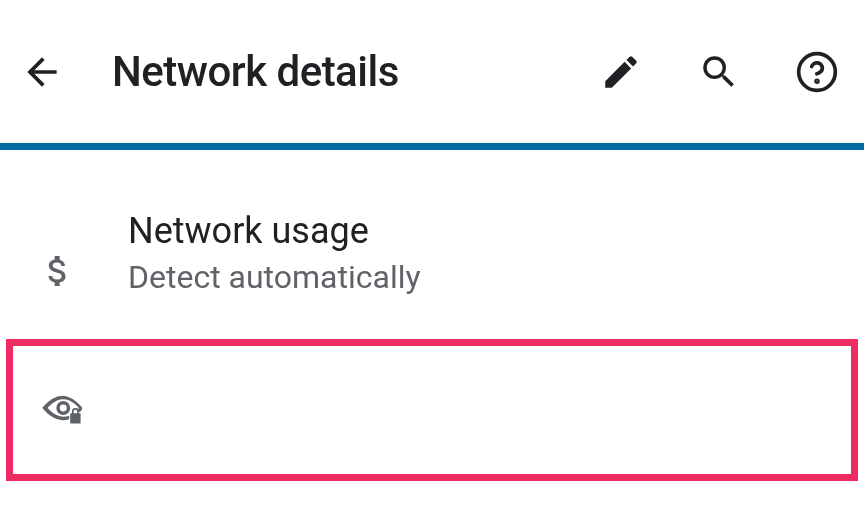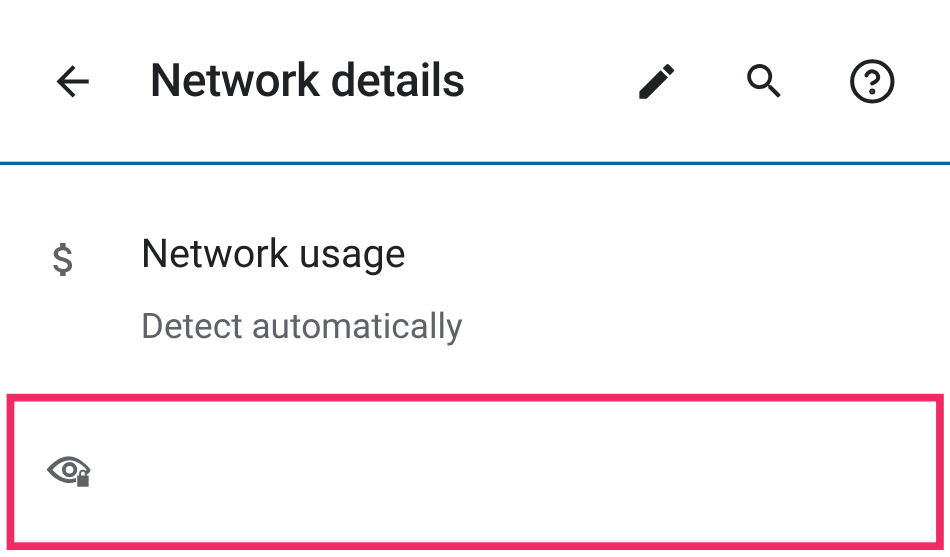--- a/index.html
+++ b/index.html
@@ -6,23 +6,23 @@
     body {
       font-family: 'Roboto', 'Google Sans', Arial, sans-serif;
       background: #ffffff;
       width: 864px;
       height: 506px;
       overflow: hidden;
     }
     .header {
       display: flex;
       align-items: center;
-      padding: 0 36px;
+      padding: 0 12px;
       height: 150px;
-      border-bottom: 3px solid #0369a1;
+      border-bottom: 7px solid #0369a1;
     }
     .back-btn {
       display: flex;
       align-items: center;
       justify-content: center;
       width: 60px;
       height: 60px;
       cursor: pointer;
     }
     .title {
@@ -44,21 +44,21 @@
       justify-content: center;
       width: 50px;
       height: 50px;
       cursor: pointer;
     }
     .content {
       padding-top: 30px;
     }
     .list-item {
       display: flex;
-      align-items: flex-start;
+      align-items: flex-end;
       padding: 30px 28px 30px 32px;
       cursor: pointer;
     }
     .highlighted {
       border: 7px solid #ee2b62;
       margin: 12px 6px 0 6px;
       padding: 36px 22px 40px 26px;
     }
     .item-icon {
       width: 52px;
@@ -76,21 +76,21 @@
     .item-title {
       font-size: 36px;
       font-weight: 400;
       color: #202124;
       line-height: 1.2;
     }
     .item-subtitle {
       font-size: 32px;
       font-weight: 400;
       color: #5f6368;
-      margin-top: 24px;
+      margin-top: 5px;
       line-height: 1.2;
     }
     svg { display: block; }
   </style>
 </head>
 <body>
 
 <div class="header">
   <div class="back-btn">
     <span>

